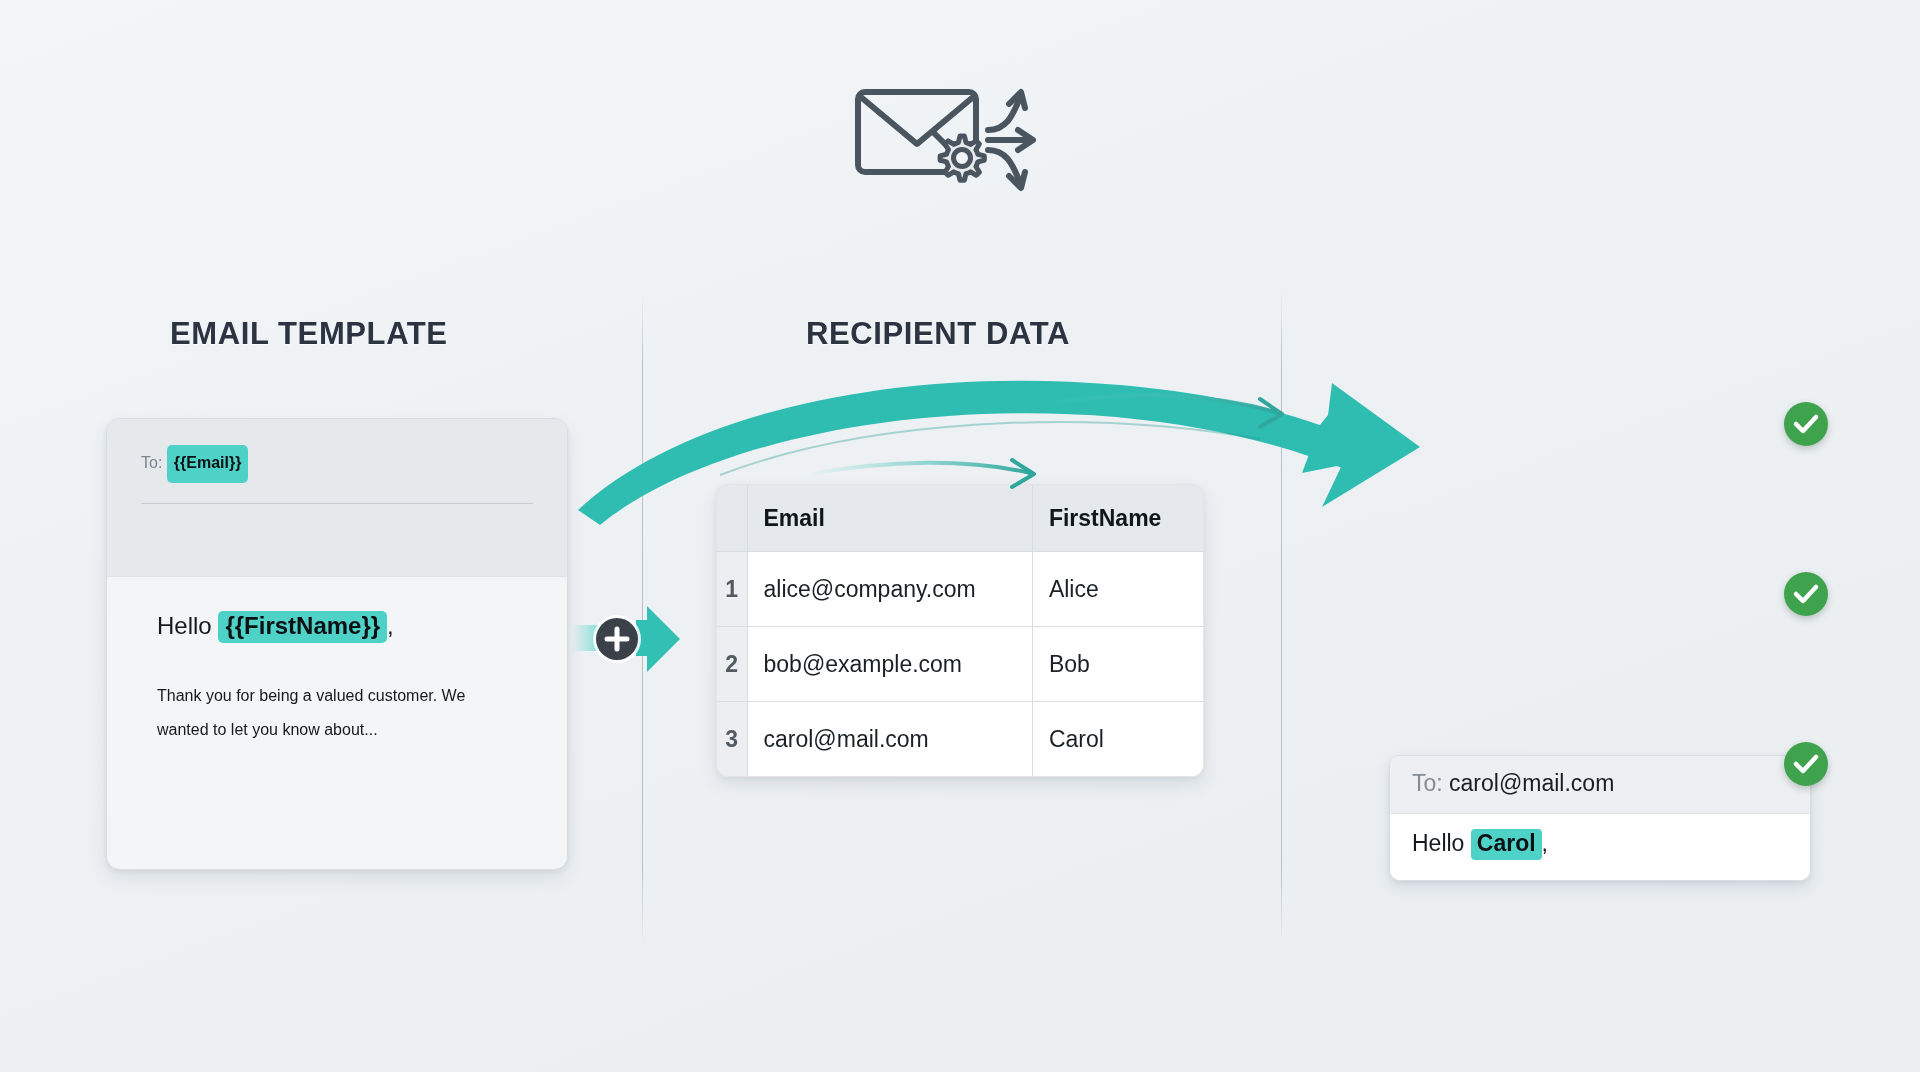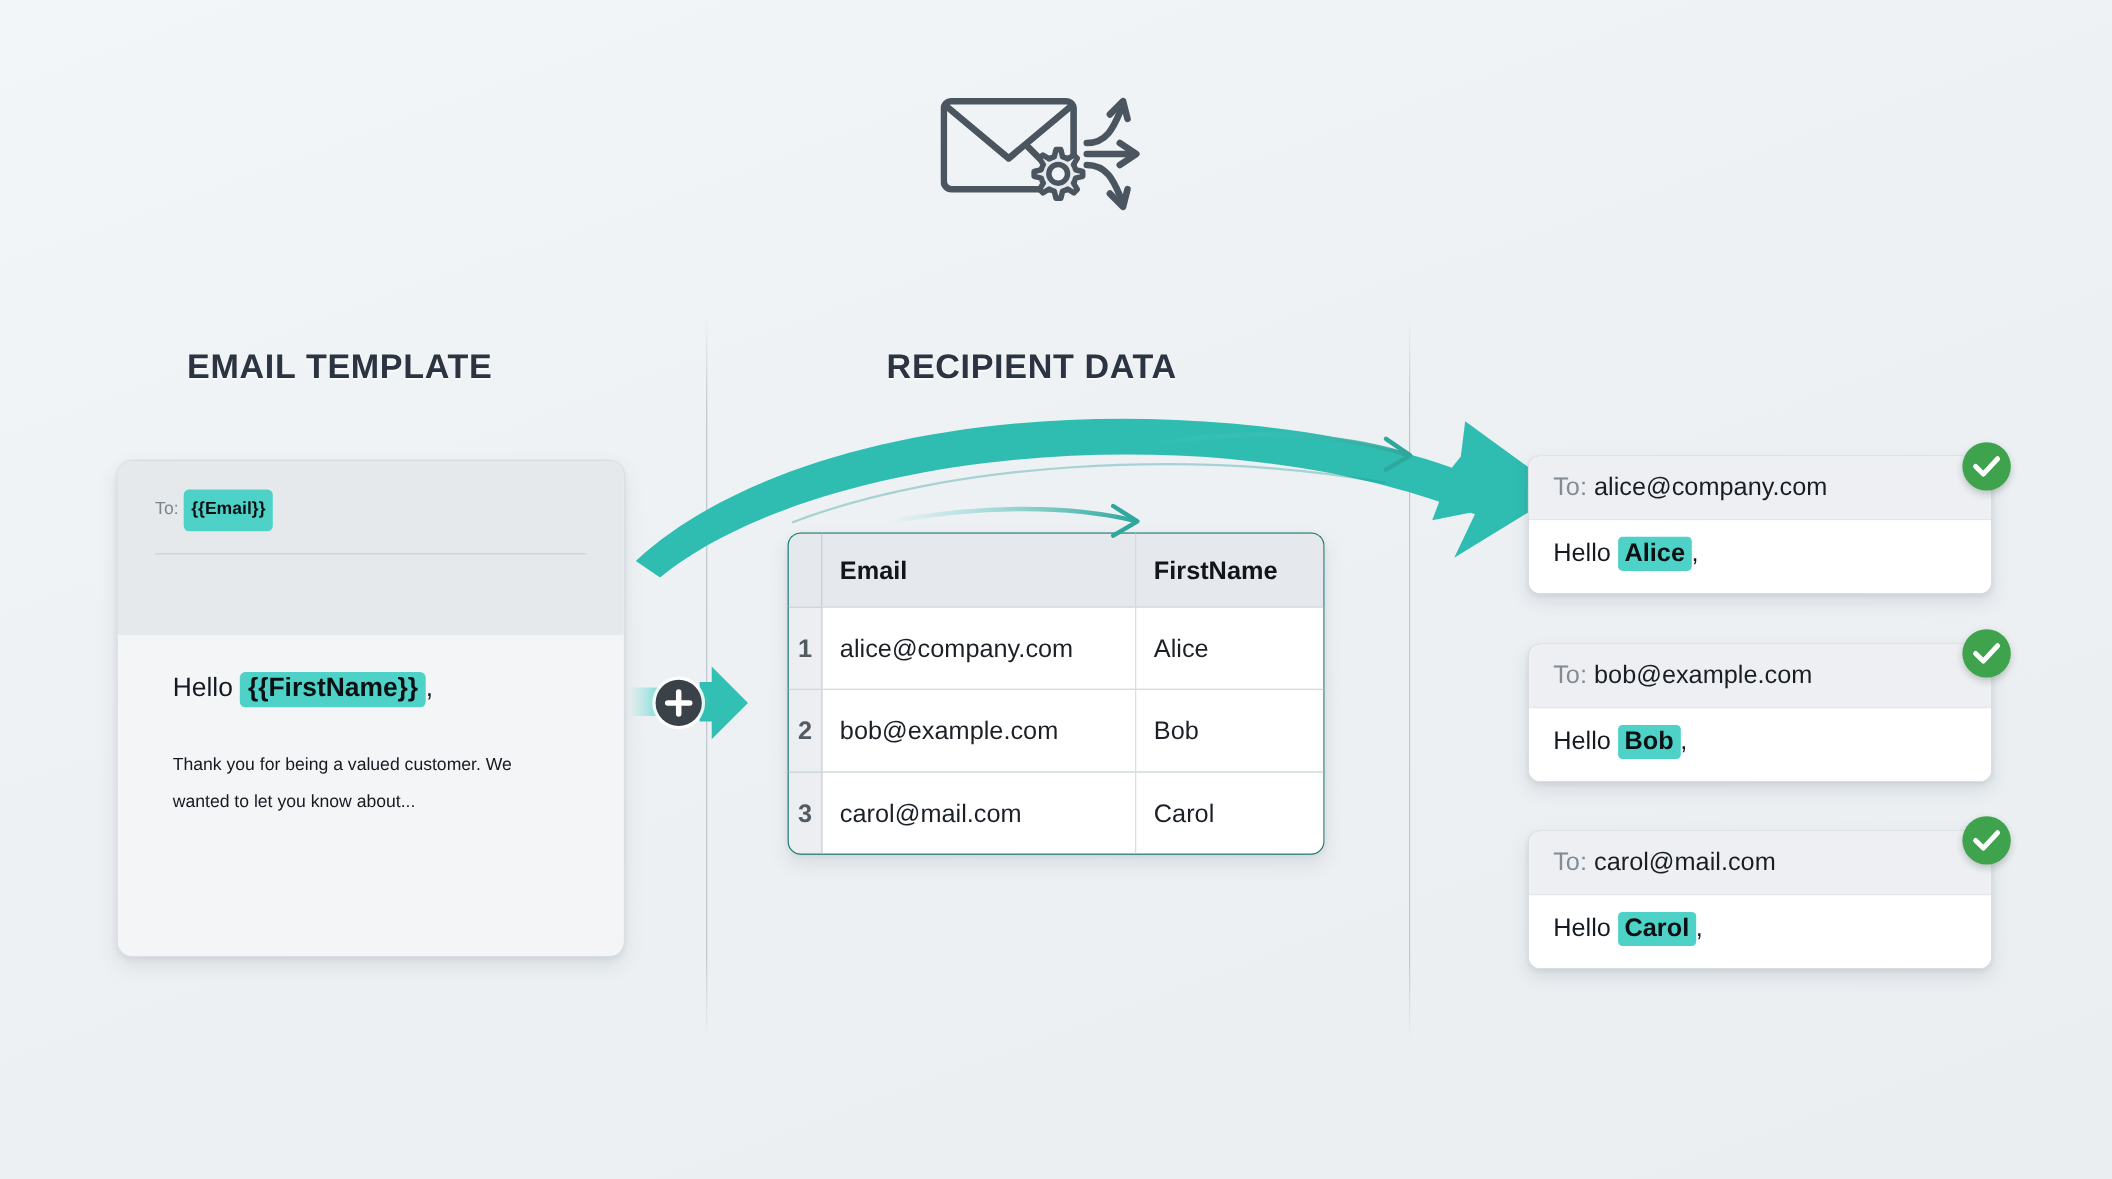--- a/index.html
+++ b/index.html
@@ -124,21 +124,21 @@
 
   
   #recipient-table {
     position: absolute;
     left: 716px;
     top: 484px;
     width: 488px;
     border-collapse: collapse;
     border-radius: 12px;
     overflow: hidden;
-    background: #0f766e;
+    background: #e5e5e5;
     box-shadow: 0 8px 18px rgba(40,55,70,0.10), 0 2px 5px rgba(40,55,70,0.05);
     border: 1px solid #d3d8de;
     font-size: 23px;
   }
   #recipient-table th, #recipient-table td {
     border: 1px solid #d8dde2;
     text-align: left;
   }
   #recipient-table thead th {
     background: #e5e8ec;
@@ -342,46 +342,26 @@
       <path d="M492 48 C 580 34, 660 40, 718 58" stroke="url(#thinfade1)" stroke-width="4" fill="none" stroke-linecap="round"></path>
       <path d="M700 44 L722 59 L700 72" stroke="#2fa79c" stroke-width="4" fill="none" stroke-linecap="round" stroke-linejoin="round"></path>
 
       <path d="M245 120 C 330 104, 410 104, 470 118" stroke="url(#thinfade2)" stroke-width="4" fill="none" stroke-linecap="round"></path>
       <path d="M452 105 L474 119 L452 132" stroke="#2fa79c" stroke-width="4" fill="none" stroke-linecap="round" stroke-linejoin="round"></path>
 
       <path d="M160 120 C 300 66, 520 52, 700 84" stroke="#1f9c93" stroke-width="2" fill="none" opacity="0.35"></path>
     </svg>
   </div>
 
-  <div class="email-card" id="email-card-1">
-    <div class="email-card-header">
-      <span class="to-label">To:</span>
-      <span>alice@company.com</span>
-    </div>
-    <div class="email-card-body">
-      <span>Hello</span>
-      <span class="name-token">Alice</span><span>,</span>
-    </div>
-  </div>
   <div class="check-badge" id="check-badge-1">
     <svg width="44" height="44" viewBox="0 0 44 44">
         <path d="M12 22 L19 29 L32 15" stroke="#ffffff" stroke-width="4.5" fill="none" stroke-linecap="round" stroke-linejoin="round"></path>
       </svg>
   </div>
 
-  <div class="email-card" id="email-card-2">
-    <div class="email-card-header">
-      <span class="to-label">To:</span>
-      <span>bob@example.com</span>
-    </div>
-    <div class="email-card-body">
-      <span>Hello</span>
-      <span class="name-token">Bob</span><span>,</span>
-    </div>
-  </div>
   <div class="check-badge" id="check-badge-2">
     <svg width="44" height="44" viewBox="0 0 44 44">
         <path d="M12 22 L19 29 L32 15" stroke="#ffffff" stroke-width="4.5" fill="none" stroke-linecap="round" stroke-linejoin="round"></path>
       </svg>
   </div>
 
   <div class="email-card" id="email-card-3">
     <div class="email-card-header">
       <span class="to-label">To:</span>
       <span>carol@mail.com</span>

